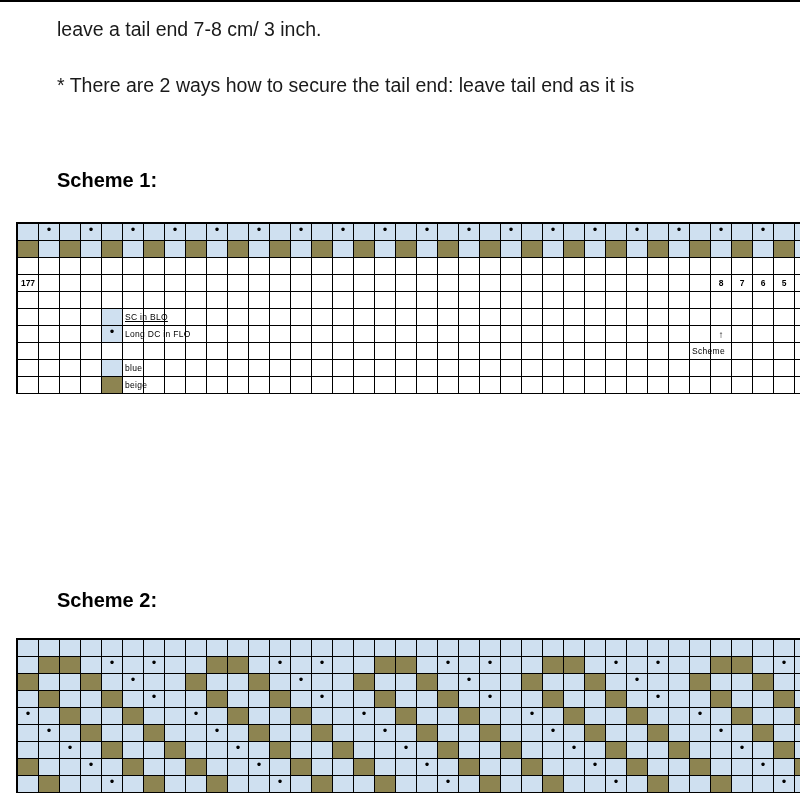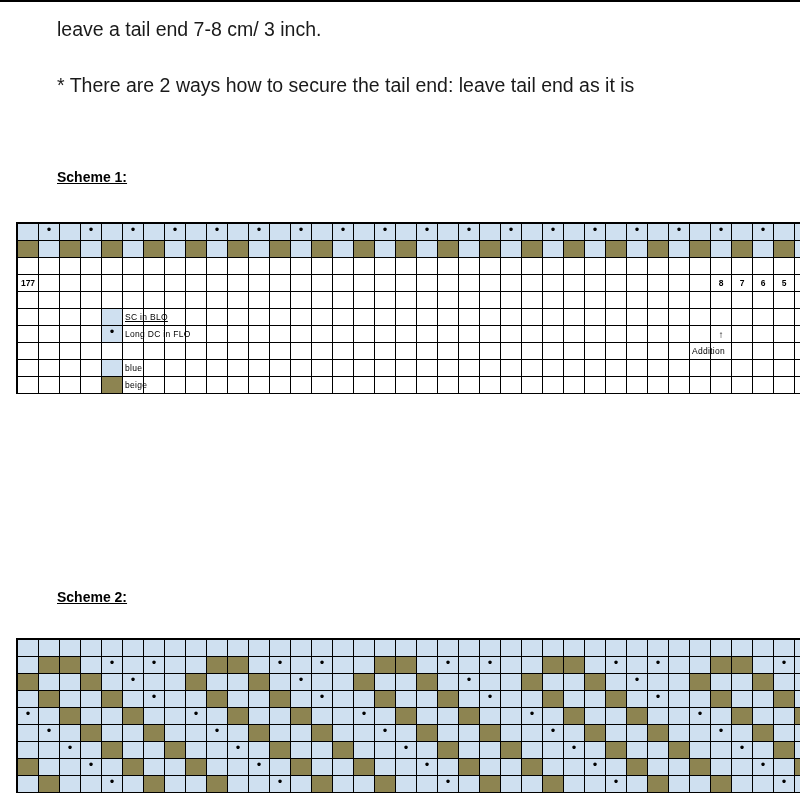--- a/index.html
+++ b/index.html
@@ -34,23 +34,22 @@
     line-height: 26px;
     color: #1a1a1a;
     white-space: nowrap;
   }
   .p1 { left: 57px; top: 16px; }
   .p2 { left: 57px; top: 72px; }
   .p3 { left: 57px; top: 111px; }
 
   .scheme-title {
     position: absolute;
-    font-size: 14px;
+    font-size: 20px;
     font-weight: bold;
-    text-decoration: underline;
     color: #000000;
   }
   .s1title { left: 57px; top: 169px; }
   .s2title { left: 57px; top: 589px; }
 
   .note {
     position: absolute;
     left: 57px;
     font-size: 19.5px;
     line-height: 25px;
@@ -895,14 +894,14 @@
         <div class="gcell c-blue"></div>
         <div class="gcell c-blue dot"></div>
         <div class="gcell c-blue"></div>
       </div>
     </div>
 
 <div class="spanlabel" style="left: 125px; top: 309px; text-decoration: underline;">SC in BLO</div>
     <div class="spanlabel" style="left: 125px; top: 326px;">Long DC in FLO</div>
     <div class="spanlabel" style="left: 125px; top: 360px;">blue</div>
     <div class="spanlabel" style="left: 125px; top: 377px;">beige</div>
-    <div class="spanlabel" style="left: 692px; top: 343px;">Addition</div>
+    <div class="spanlabel" style="left: 692px; top: 343px;">Scheme</div>
   </div>
 
 </body></html>

